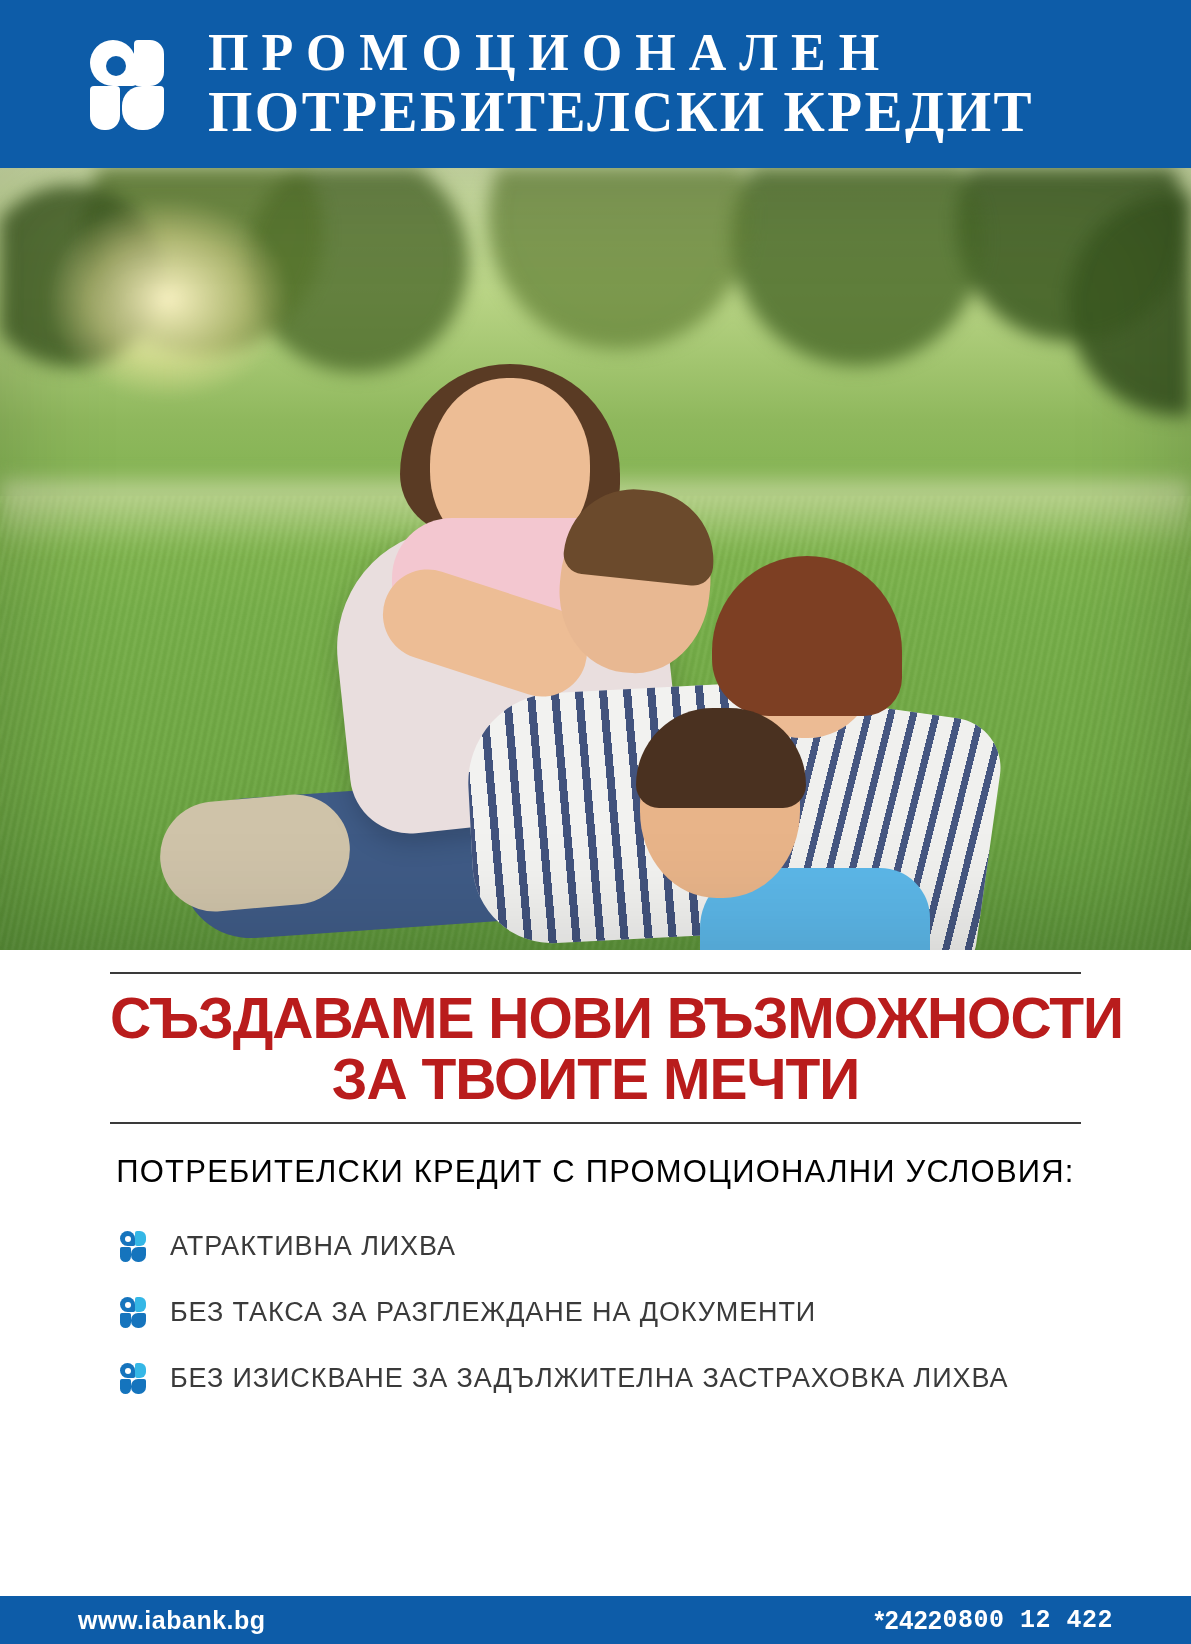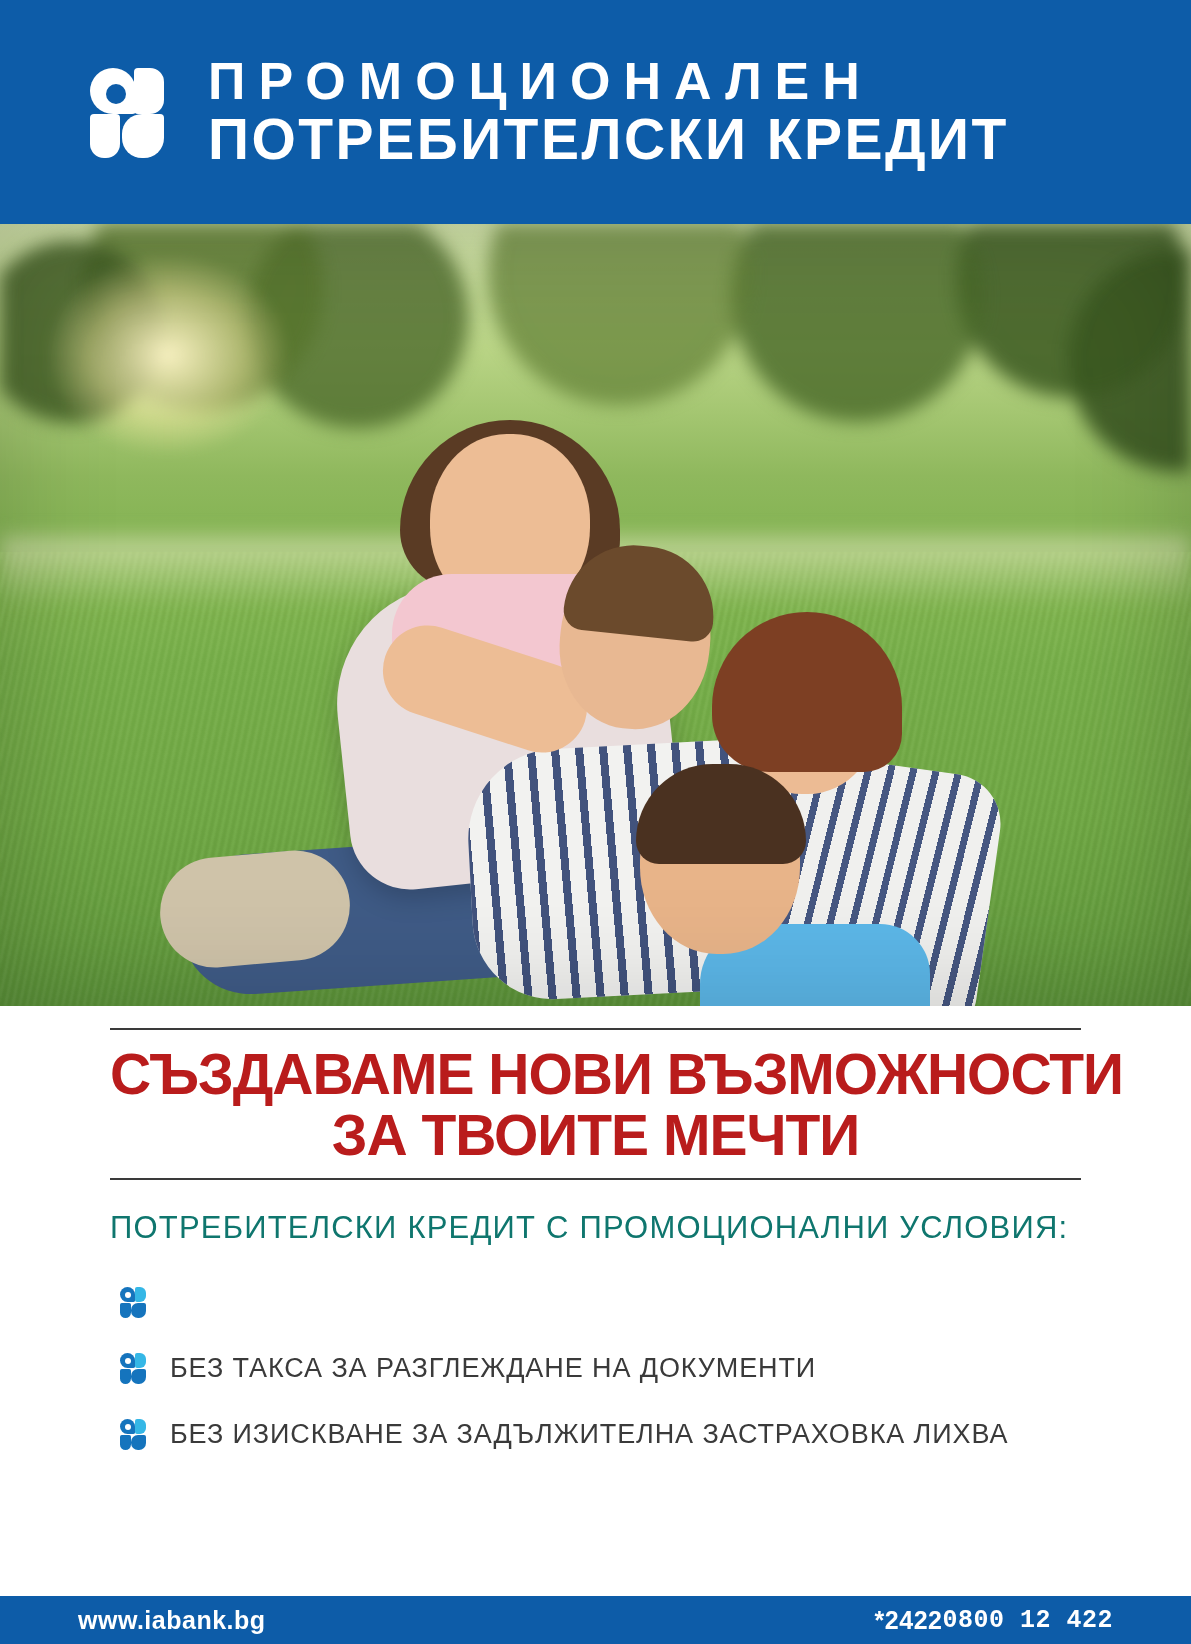--- a/index.html
+++ b/index.html
@@ -15,26 +15,27 @@
     width: 1191px;
     height: 1644px;
     background: #ffffff;
     display: flex;
     flex-direction: column;
   }
 
   
   .header {
     position: relative;
-    height: 224px;
+    height: 168px;
     background: #0d5ca8;
     display: flex;
     align-items: center;
     padding: 0 40px 0 78px;
     flex: 0 0 auto;
+    font-family: Liberation Serif, serif;
   }
   .logo-mark {
     position: relative;
     width: 96px;
     height: 100px;
     flex: 0 0 auto;
     margin-right: 34px;
   }
   
   .logo-mark .sq {
@@ -158,22 +159,22 @@
     color: #b91c1c;
     font-weight: bold;
     font-size: 57px;
     line-height: 1.07;
     letter-spacing: -1px;
     padding: 14px 0 12px 0;
     transform: scaleX(1.0);
   }
   .headline .hl-line { display:block; white-space: nowrap; }
   .subhead {
-    text-align: left;
-    color: #0f766e;
+    text-align: center;
+    color: #000000;
     font-size: 31px;
     letter-spacing: 1.2px;
     padding: 30px 0 16px 0;
     white-space: nowrap;
   }
   .bullets { padding: 8px 6px 0 8px; }
   .bullet {
     display: flex;
     align-items: center;
     gap: 22px;
@@ -278,20 +279,21 @@
     <div class="bullets">
 
       <div class="bullet">
         <span class="b-icon">
           <span class="p bi-a"></span>
             <span class="p bi-b"></span>
             <span class="p bi-c"></span>
             <span class="p bi-d"></span>
             <span class="bi-hole"></span>
         </span>
+        <span class="b-text">АТРАКТИВНА ЛИХВА</span>
       </div>
 
       <div class="bullet">
         <span class="b-icon">
           <span class="p bi-a"></span>
             <span class="p bi-b"></span>
             <span class="p bi-c"></span>
             <span class="p bi-d"></span>
             <span class="bi-hole"></span>
         </span>

